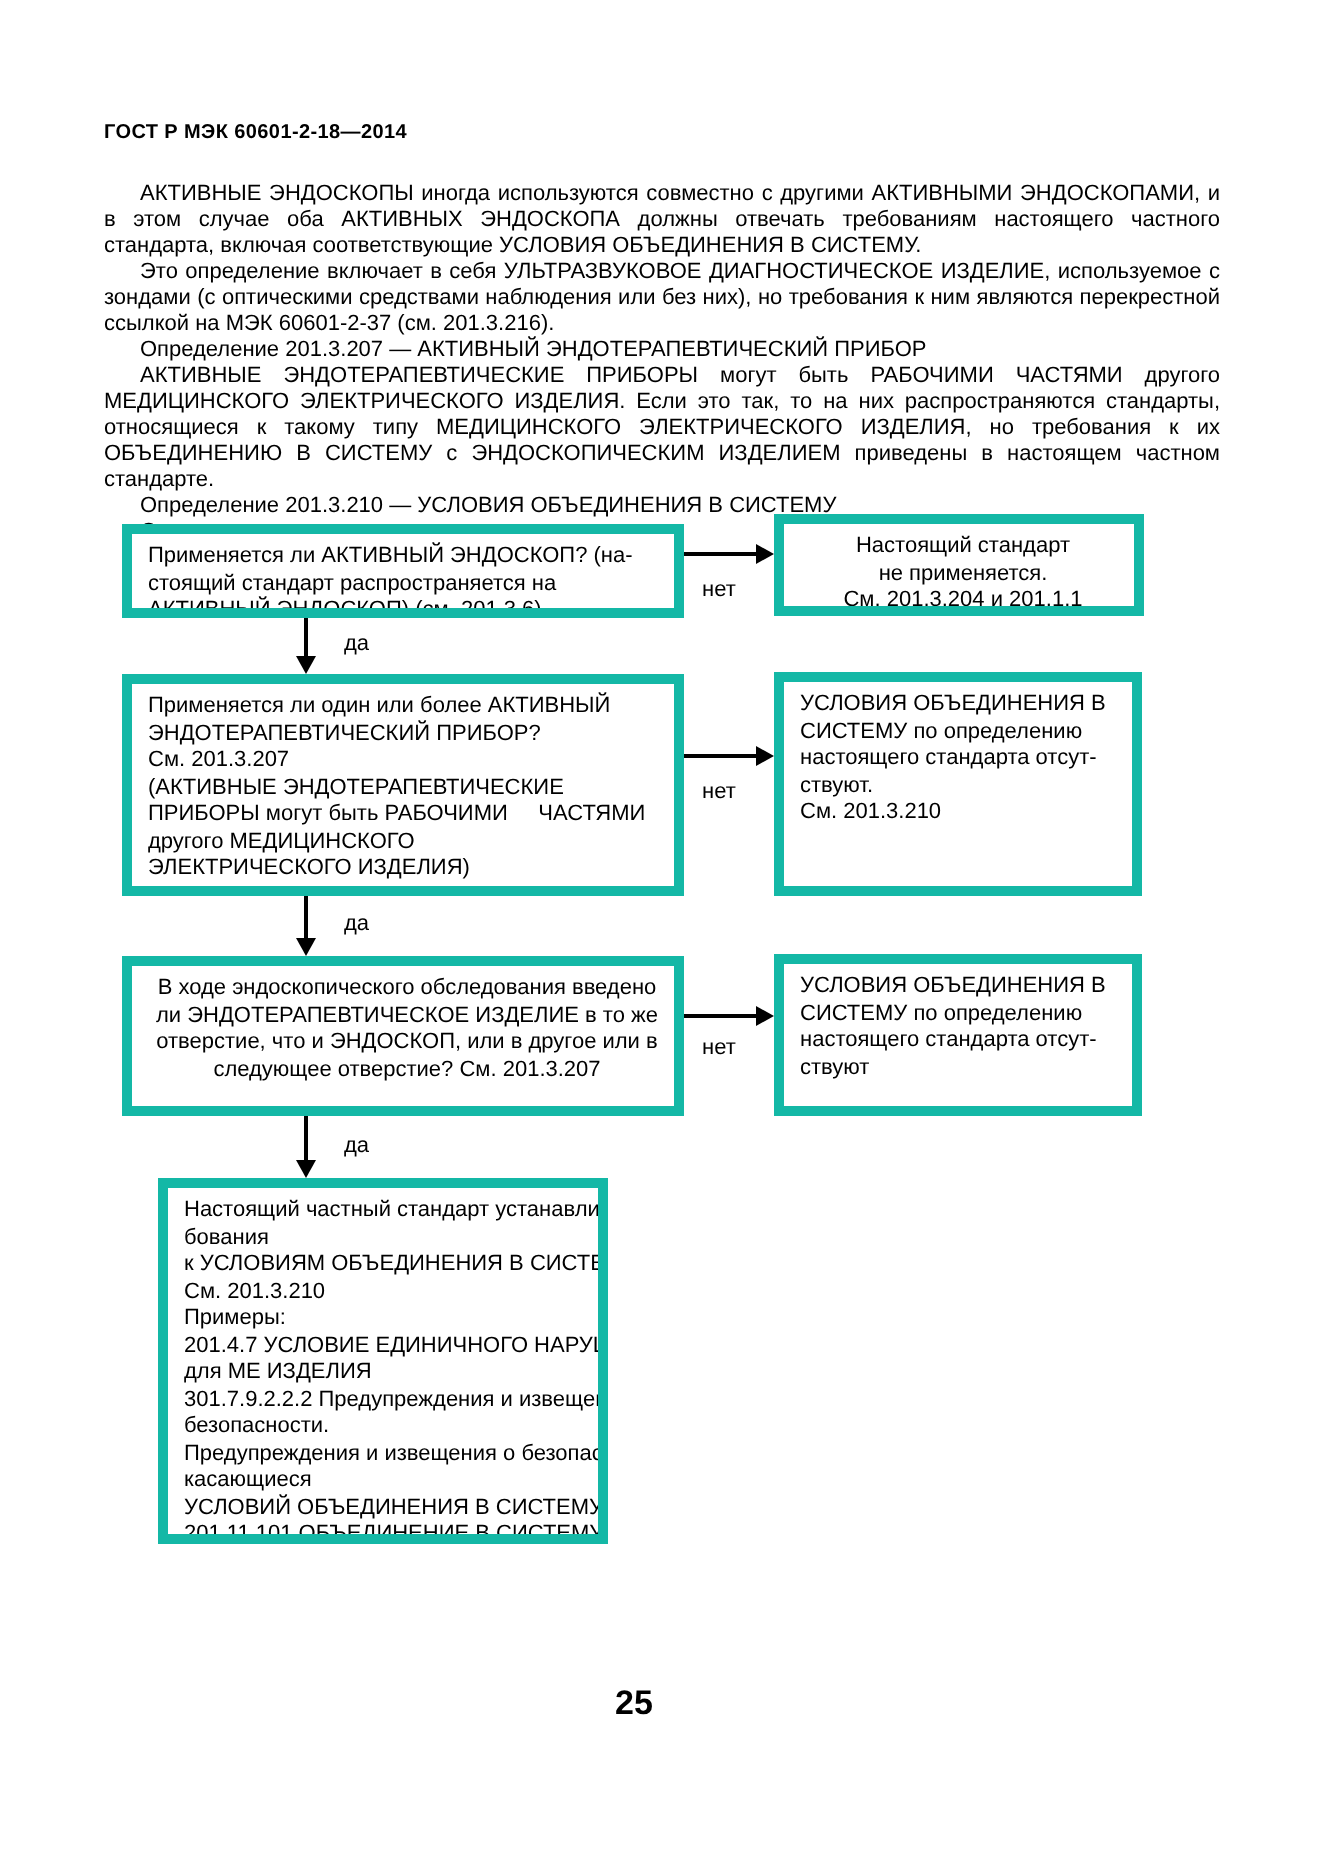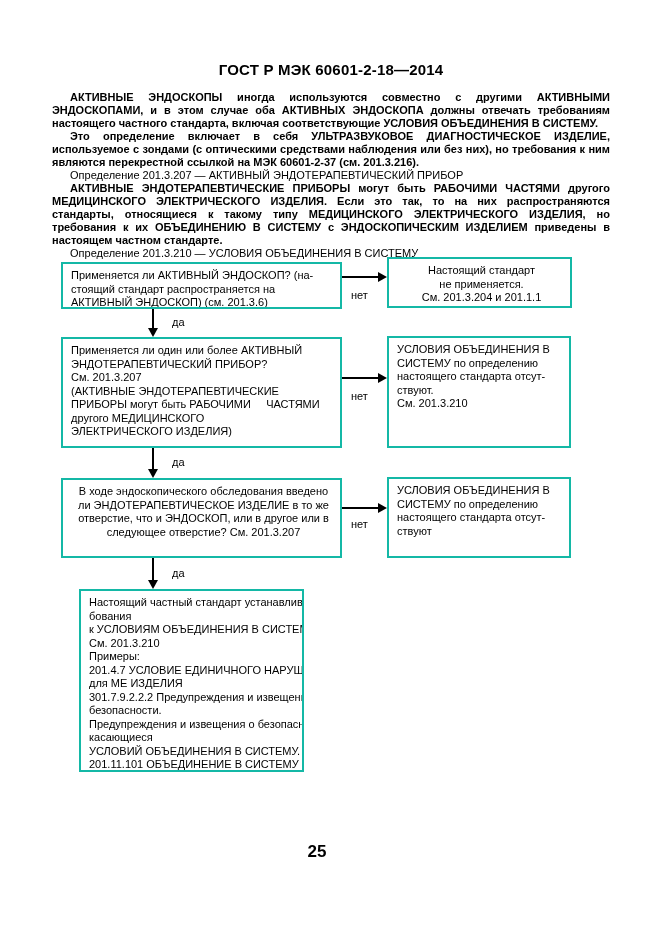--- a/index.html
+++ b/index.html
@@ -8,39 +8,39 @@
     width: 661px;
     height: 935px;
     background: #ffffff;
     overflow: hidden;
     font-family: "Liberation Sans", sans-serif;
     color: #000000;
   }
   .header {
     position: absolute;
     top: 61px; left: 52px; width: 558px;
-    text-align: center;
+    text-align: left;
     font-weight: 700;
-    font-size: 15px;
+    font-size: 10px;
     letter-spacing: 0.2px;
   }
   .body-text {
     position: absolute;
     top: 91px; left: 52px; width: 558px;
     font-size: 11px;
     line-height: 13px;
     text-align: justify;
   }
-  .body-text p { margin: 0; text-indent: 18px; font-weight: bold; }
+  .body-text p { margin: 0; text-indent: 18px; }
   .body-text p.def { font-weight: 400; text-align: left; }
   .flowchart { position: absolute; left: 0; top: 0; width: 661px; height: 935px; }
   .fbox {
     position: absolute;
     box-sizing: border-box;
-    border: 2px solid #14b8a6;
+    border: 5px solid #14b8a6;
     background: #ffffff;
     font-size: 11px;
     line-height: 13.5px;
     padding: 5px 4px 0 8px;
     white-space: pre;
     overflow: hidden;
   }
   #q1 { left: 61px;  top: 262px; width: 281px; height: 47px; }
   #r1 { left: 387px; top: 257px; width: 185px; height: 51px; text-align: center; }
   #q2 { left: 61px;  top: 337px; width: 281px; height: 111px; }

